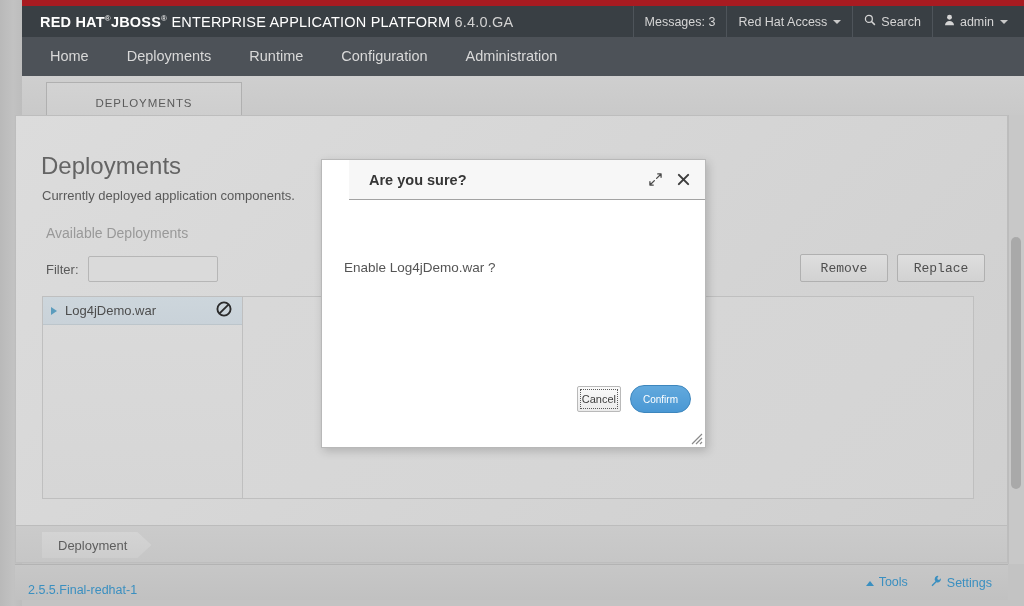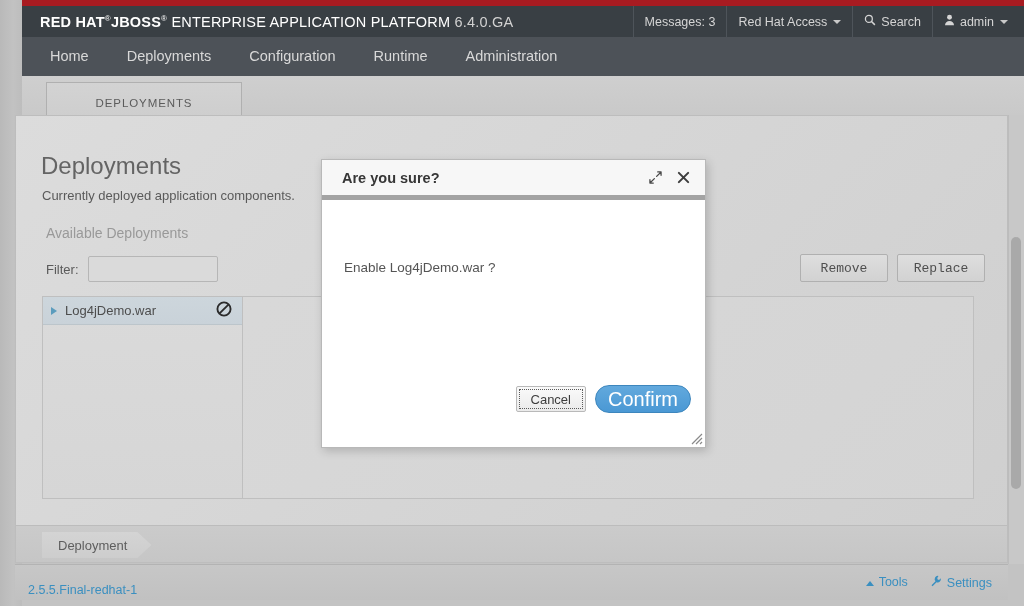--- a/index.html
+++ b/index.html
@@ -255,23 +255,24 @@
   .modal {
     position: absolute; left: 321px; top: 159px;
     width: 385px; height: 289px;
     background: #ffffff;
     border: 1px solid #b8b8b8;
     box-shadow: 2px 3px 9px rgba(0,0,0,.18);
   }
   .modal-head {
     height: 40px;
     background: #f7f7f7;
-    border-bottom: 5px solid #a3a3a3;
+    border-bottom: 1px solid #a3a3a3;
     display: flex; align-items: center;
     padding: 0 12px 0 20px;
+    margin-left: 27px;
   }
   .modal-title {
     font-size: 14.5px; font-weight: bold; color: #363636;
   }
   .modal-actions {
     margin-left: auto;
     display: flex; align-items: center; gap: 8px;
   }
   .micon {
     width: 20px; height: 20px;
@@ -285,36 +286,36 @@
   }
   .modal-msg {
     position: absolute; left: 22px; top: 60px;
     font-size: 13.5px; color: #555555;
   }
   .modal-footer {
     position: absolute; right: 14px; bottom: 33px;
     display: flex; gap: 9px; align-items: center;
   }
   .btn-cancel {
-    height: 26px; padding: 0 14px;
+    height: 26px; padding: 0 4px;
     background: linear-gradient(to bottom, #fafafa, #ebebeb);
     border: 1px solid #b9b9b9;
     border-radius: 2px;
-    font-size: 13px; color: #3d3d3d;
+    font-size: 11px; color: #3d3d3d;
     outline: 1px dotted #5a5a5a;
     outline-offset: -4px;
     cursor: pointer;
     font-family: "Liberation Sans", sans-serif;
   }
   .btn-confirm {
     height: 28px; padding: 0 12px;
     background: linear-gradient(to bottom, #62a9dd, #4a98d4);
     border: 1px solid #3d86bd;
     border-radius: 14px;
-    font-size: 20px; color: #ffffff;
+    font-size: 10px; color: #ffffff;
     cursor: pointer;
     font-family: "Liberation Sans", sans-serif;
   }
   .resize-grip {
     position: absolute; right: 2px; bottom: 2px;
     width: 13px; height: 13px;
     cursor: nwse-resize;
   }
 </style>
 </head>
@@ -357,22 +358,22 @@
         </span>
         <span>admin</span>
         <span class="caret-dn"></span>
       </div>
     </div>
   </div>
 
   <div class="navbar">
     <div class="nav-item">Home</div>
     <div class="nav-item">Deployments</div>
+    <div class="nav-item">Runtime</div>
     <div class="nav-item">Configuration</div>
-    <div class="nav-item">Runtime</div>
     <div class="nav-item">Administration</div>
   </div>
 
   <div class="tabstrip">
     <div class="tab-active">DEPLOYMENTS</div>
   </div>
 
   <div class="content">
     <h1 class="page-title">Deployments</h1>
     <div class="page-sub">Currently deployed application components.</div>

